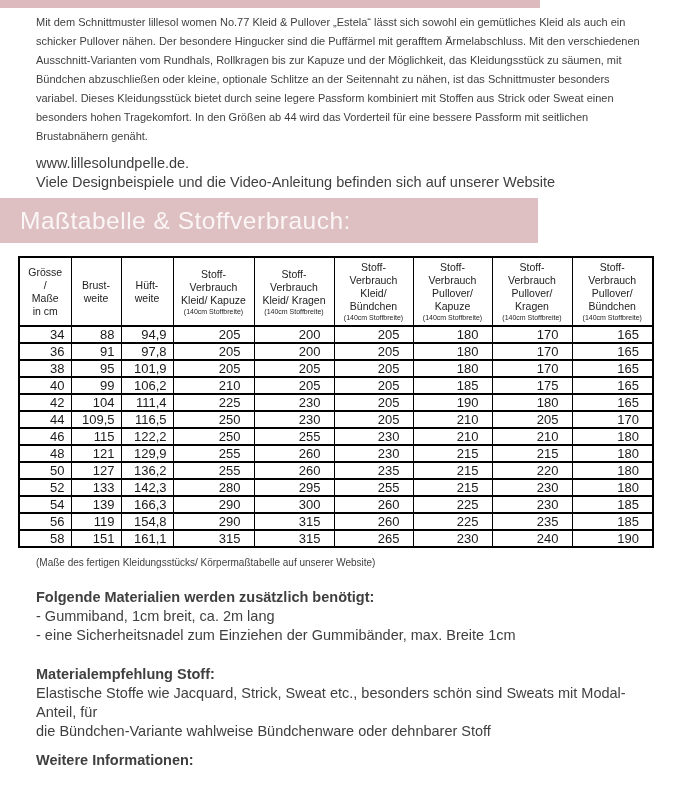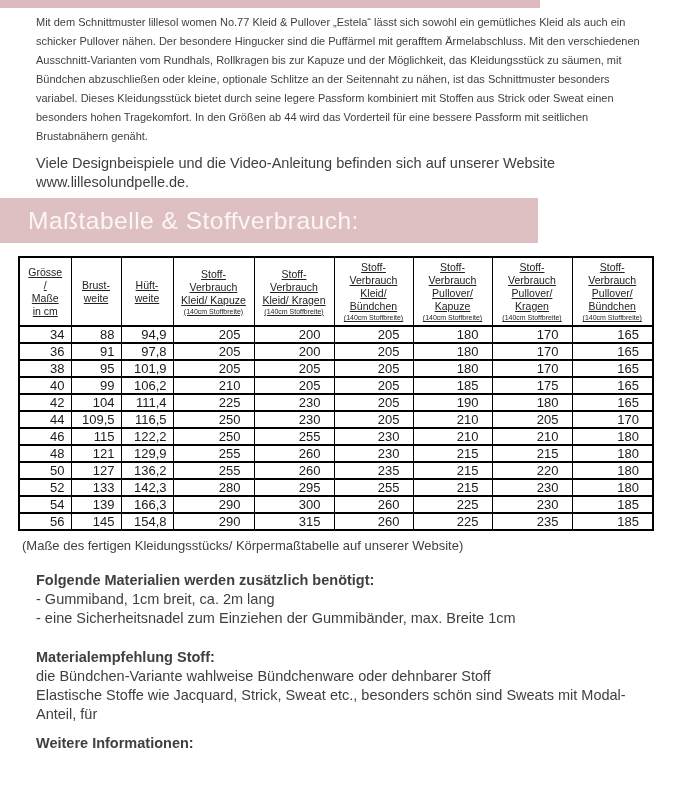--- a/index.html
+++ b/index.html
@@ -22,21 +22,21 @@
   .website-note {
     margin: 8px 36px 0 36px;
     font-size: 14.5px; line-height: 19px;
   }
   .section-bar {
     margin-top: 6px;
     width: 538px; height: 45px;
     background: #debfc2;
     display: flex; align-items: center;
     box-sizing: border-box;
-    padding-left: 28px;
+    padding-left: 20px;
   }
   .section-bar .bar-title {
     color: #fbf6f6;
     font-size: 24.5px;
     font-weight: 300;
     letter-spacing: 0.5px;
   }
   table.mtable {
     margin: 13px 0 0 18px;
     border-collapse: collapse;
@@ -51,57 +51,56 @@
     border-top: 2px solid #000;
     border-bottom: 2px solid #000;
     overflow: hidden;
   }
   table.mtable th {
     font-weight: normal;
     font-size: 10.5px; line-height: 13px;
     text-align: center; vertical-align: middle;
     padding: 3px 0;
     color: #222;
-    text-decoration: underline;
   }
   .hdr-note {
     font-size: 7px; line-height: 8px;
     margin-top: 1px;
     white-space: nowrap;
   }
   table.mtable td {
     height: 15px;
     font-size: 13px; line-height: 15px;
     text-align: right;
     padding: 0 6px 0 0;
   }
   table.mtable td.pad-l { padding-right: 13px; }
   .table-caption {
-    margin: 6px 0 0 22px;
-    font-size: 13px; line-height: 18px;
+    margin: 6px 0 0 36px;
+    font-size: 10px; line-height: 18px;
   }
   .section {
     margin-left: 36px; margin-right: 30px;
     font-size: 14.5px; line-height: 19px;
   }
   .sec-heading { font-weight: bold; }
   #materials-section { margin-top: 16px; }
   #fabric-section   { margin-top: 20px; }
   #info-section     { margin-top: 10px; }
 </style>
 </head>
 <body>
 
 <div class="top-sliver"></div>
 
 <p class="intro">Mit dem Schnittmuster lillesol women No.77 Kleid &amp; Pullover „Estela“ lässt sich sowohl ein gemütliches Kleid als auch ein schicker Pullover nähen. Der besondere Hingucker sind die Puffärmel mit gerafftem Ärmelabschluss. Mit den verschiedenen Ausschnitt-Varianten vom Rundhals, Rollkragen bis zur Kapuze und der Möglichkeit, das Kleidungsstück zu säumen, mit Bündchen abzuschließen oder kleine, optionale Schlitze an der Seitennaht zu nähen, ist das Schnittmuster besonders variabel. Dieses Kleidungsstück bietet durch seine legere Passform kombiniert mit Stoffen aus Strick oder Sweat einen besonders hohen Tragekomfort. In den Größen ab 44 wird das Vorderteil für eine bessere Passform mit seitlichen Brustabnähern genäht.</p>
 
 <div class="website-note">
+  <div>www.lillesolundpelle.de.</div>
   <div>Viele Designbeispiele und die Video-Anleitung befinden sich auf unserer Website</div>
-  <div>www.lillesolundpelle.de.</div>
 </div>
 
 <div class="section-bar">
   <span class="bar-title">Maßtabelle &amp; Stoffverbrauch:</span>
 </div>
 
 <table class="mtable">
   <colgroup id="cols">
       <col style="width: 52px;">
       <col style="width: 50px;">
@@ -288,42 +287,53 @@
         <td>166,3</td>
         <td class="pad-l">290</td>
         <td class="pad-l">300</td>
         <td class="pad-l">260</td>
         <td class="pad-l">225</td>
         <td class="pad-l">230</td>
         <td class="pad-l">185</td>
       </tr>
       <tr>
         <td>56</td>
-        <td>145</td>
+        <td>119</td>
         <td>154,8</td>
         <td class="pad-l">290</td>
         <td class="pad-l">315</td>
         <td class="pad-l">260</td>
         <td class="pad-l">225</td>
         <td class="pad-l">235</td>
         <td class="pad-l">185</td>
       </tr>
+      <tr>
+        <td>58</td>
+        <td>151</td>
+        <td>161,1</td>
+        <td class="pad-l">315</td>
+        <td class="pad-l">315</td>
+        <td class="pad-l">265</td>
+        <td class="pad-l">230</td>
+        <td class="pad-l">240</td>
+        <td class="pad-l">190</td>
+      </tr>
     </tbody>
 </table>
 
 <div class="table-caption">(Maße des fertigen Kleidungsstücks/ Körpermaßtabelle auf unserer Website)</div>
 
 <div class="section" id="materials-section">
   <div class="sec-heading">Folgende Materialien werden zusätzlich benötigt:</div>
   <div class="sec-line">- Gummiband, 1cm breit, ca. 2m lang</div>
   <div class="sec-line">- eine Sicherheitsnadel zum Einziehen der Gummibänder, max. Breite 1cm</div>
 </div>
 
 <div class="section" id="fabric-section">
   <div class="sec-heading">Materialempfehlung Stoff:</div>
+  <div class="sec-line">Elastische Stoffe wie Jacquard, Strick, Sweat etc., besonders schön sind Sweats mit Modal-Anteil, für</div>
   <div class="sec-line">die Bündchen-Variante wahlweise Bündchenware oder dehnbarer Stoff</div>
-  <div class="sec-line">Elastische Stoffe wie Jacquard, Strick, Sweat etc., besonders schön sind Sweats mit Modal-Anteil, für</div>
 </div>
 
 <div class="section" id="info-section">
   <div class="sec-heading">Weitere Informationen:</div>
 
 </div>
 
 </body></html>

